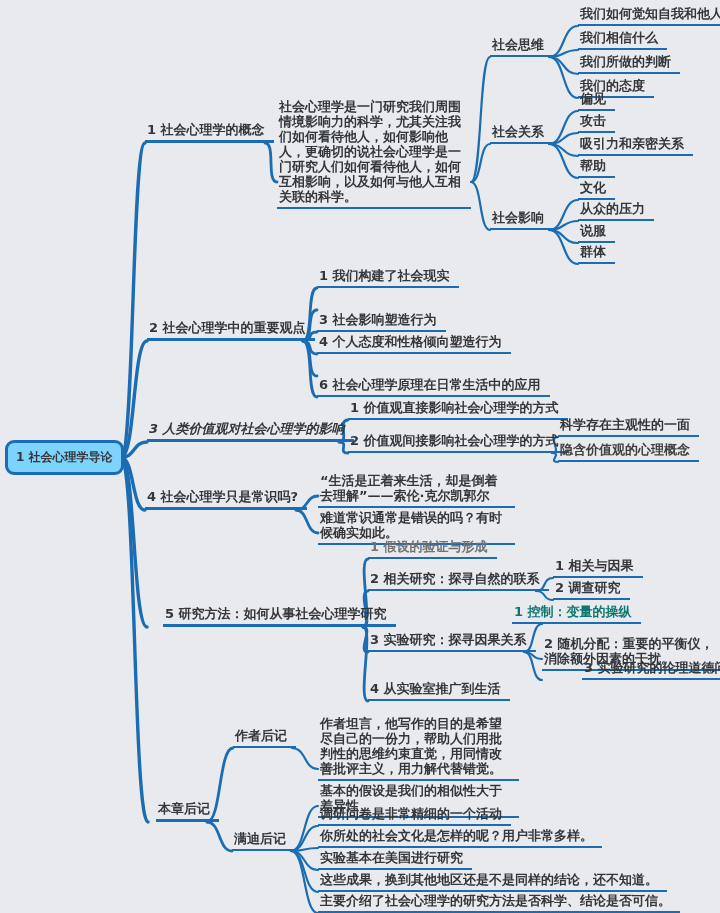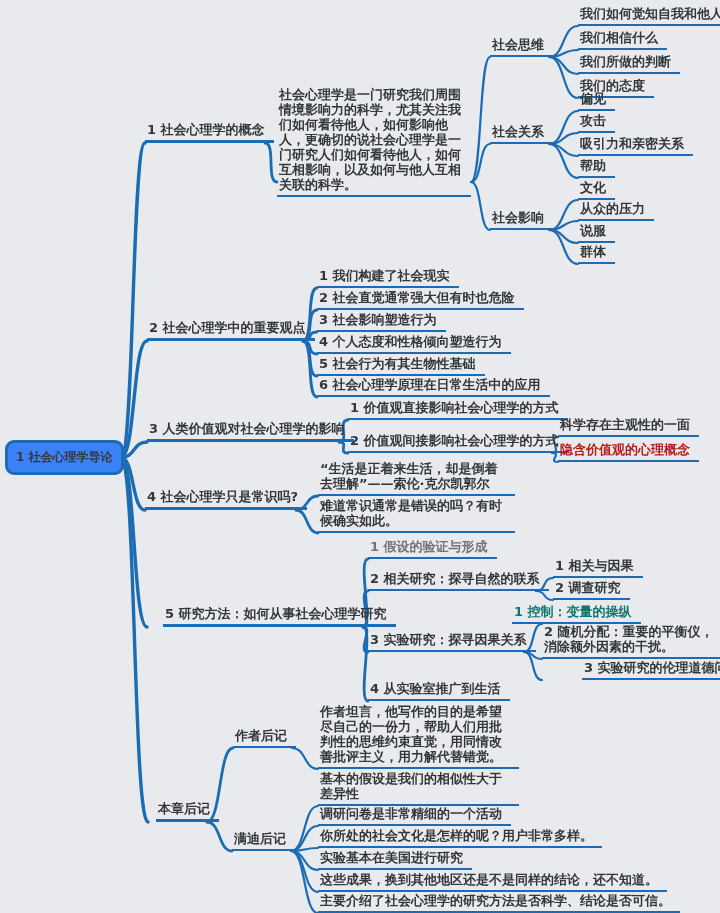--- a/index.html
+++ b/index.html
@@ -14,21 +14,21 @@
     position:absolute;
     font-size:13px;
     font-weight:600;
     color:#33373b;
     line-height:15px;
     padding:0 9px 3px 2px;
     border-bottom:2px solid #1b6cb3;
     white-space:nowrap;
     z-index:2;
   }
-  .node.wrap{white-space:normal;}
+  .node.wrap{white-space:normal;margin-top:12px;}
   .node.lvl1{border-bottom-width:3px;}
   .node.lvl2{border-bottom-width:2.5px;}
   .root-box{
     position:absolute;
     font-size:12px;
     font-weight:600;
     color:#33373b;
     background:#f3f7fa;
     border:3px solid #1b6cb3;
     border-radius:9px;
@@ -89,50 +89,48 @@
       <path d="M 291 851 C 305.85 851, 303.15 806, 318 806" fill="none" stroke="#1b6cb3" stroke-width="2.2" stroke-linecap="round"></path>
       <path d="M 291 851 C 305.85 851, 303.15 826, 318 826" fill="none" stroke="#1b6cb3" stroke-width="2.2" stroke-linecap="round"></path>
       <path d="M 291 851 C 305.85 851, 303.15 848, 318 848" fill="none" stroke="#1b6cb3" stroke-width="2.2" stroke-linecap="round"></path>
       <path d="M 291 851 C 305.85 851, 303.15 870, 318 870" fill="none" stroke="#1b6cb3" stroke-width="2.2" stroke-linecap="round"></path>
       <path d="M 291 851 C 305.85 851, 303.15 892, 318 892" fill="none" stroke="#1b6cb3" stroke-width="2.2" stroke-linecap="round"></path>
       <path d="M 291 851 C 305.85 851, 303.15 913, 318 913" fill="none" stroke="#1b6cb3" stroke-width="2.2" stroke-linecap="round"></path>
       <path d="M 207 822 C 220.75 822, 218.25 851, 232 851" fill="none" stroke="#1b6cb3" stroke-width="2.8" stroke-linecap="round"></path>
       <path d="M 121 457.5 C 135.85 457.5, 133.15 822, 148 822" fill="none" stroke="#1b6cb3" stroke-width="3.4" stroke-linecap="round"></path>
     </svg>
 
-<div class="root-box" style="left: 5px; top: 440px; color: rgb(51, 55, 59); background: #3b82f6; border-color: rgb(27, 108, 179);">1 社会心理学导论</div>
+<div class="root-box" style="left: 5px; top: 440px; color: rgb(51, 55, 59); background: #7dd3fc; border-color: rgb(27, 108, 179);">1 社会心理学导论</div>
     <div class="node lvl1" style="left: 145px; top: 122px; color: rgb(51, 55, 59); border-bottom-color: rgb(27, 108, 179);">1 社会心理学的概念</div>
     <div class="node lvl2 wrap" style="width: 183px; left: 277px; top: 87px; color: rgb(51, 55, 59); border-bottom-color: rgb(27, 108, 179);">社会心理学是一门研究我们周围情境影响力的科学，尤其关注我们如何看待他人，如何影响他人，更确切的说社会心理学是一门研究人们如何看待他人，如何互相影响，以及如何与他人互相关联的科学。</div>
     <div class="node lvl3" style="left: 490px; top: 37px; color: rgb(51, 55, 59); border-bottom-color: rgb(27, 108, 179);">社会思维</div>
     <div class="node lvl3" style="left: 578px; top: 6px; color: rgb(51, 55, 59); border-bottom-color: rgb(27, 108, 179);">我们如何觉知自我和他人</div>
     <div class="node lvl3" style="left: 578px; top: 30px; color: rgb(51, 55, 59); border-bottom-color: rgb(27, 108, 179);">我们相信什么</div>
     <div class="node lvl3" style="left: 578px; top: 54px; color: rgb(51, 55, 59); border-bottom-color: rgb(27, 108, 179);">我们所做的判断</div>
     <div class="node lvl3" style="left: 578px; top: 78px; color: rgb(51, 55, 59); border-bottom-color: rgb(27, 108, 179);">我们的态度</div>
     <div class="node lvl3" style="left: 490px; top: 124px; color: rgb(51, 55, 59); border-bottom-color: rgb(27, 108, 179);">社会关系</div>
     <div class="node lvl3" style="left: 578px; top: 91px; color: rgb(51, 55, 59); border-bottom-color: rgb(27, 108, 179);">偏见</div>
     <div class="node lvl3" style="left: 578px; top: 113px; color: rgb(51, 55, 59); border-bottom-color: rgb(27, 108, 179);">攻击</div>
     <div class="node lvl3" style="left: 578px; top: 136px; color: rgb(51, 55, 59); border-bottom-color: rgb(27, 108, 179);">吸引力和亲密关系</div>
     <div class="node lvl3" style="left: 578px; top: 158px; color: rgb(51, 55, 59); border-bottom-color: rgb(27, 108, 179);">帮助</div>
     <div class="node lvl3" style="left: 490px; top: 210px; color: rgb(51, 55, 59); border-bottom-color: rgb(27, 108, 179);">社会影响</div>
     <div class="node lvl3" style="left: 578px; top: 180px; color: rgb(51, 55, 59); border-bottom-color: rgb(27, 108, 179);">文化</div>
     <div class="node lvl3" style="left: 578px; top: 201px; color: rgb(51, 55, 59); border-bottom-color: rgb(27, 108, 179);">从众的压力</div>
     <div class="node lvl3" style="left: 578px; top: 223px; color: rgb(51, 55, 59); border-bottom-color: rgb(27, 108, 179);">说服</div>
     <div class="node lvl3" style="left: 578px; top: 244px; color: rgb(51, 55, 59); border-bottom-color: rgb(27, 108, 179);">群体</div>
     <div class="node lvl1" style="left: 147px; top: 320px; color: rgb(51, 55, 59); border-bottom-color: rgb(27, 108, 179);">2 社会心理学中的重要观点</div>
     <div class="node lvl2" style="left: 317px; top: 268px; color: rgb(51, 55, 59); border-bottom-color: rgb(27, 108, 179);">1 我们构建了社会现实</div>
-    <div class="node lvl2" style="left: 317px; top: 290px; color: rgb(51, 55, 59); border-bottom-color: rgb(27, 108, 179);">2 社会直觉通常强大但有时也危险</div>
     <div class="node lvl2" style="left: 317px; top: 312px; color: rgb(51, 55, 59); border-bottom-color: rgb(27, 108, 179);">3 社会影响塑造行为</div>
     <div class="node lvl2" style="left: 317px; top: 334px; color: rgb(51, 55, 59); border-bottom-color: rgb(27, 108, 179);">4 个人态度和性格倾向塑造行为</div>
-    <div class="node lvl2" style="left: 317px; top: 356px; color: rgb(51, 55, 59); border-bottom-color: rgb(27, 108, 179);">5 社会行为有其生物性基础</div>
     <div class="node lvl2" style="left: 317px; top: 377px; color: rgb(51, 55, 59); border-bottom-color: rgb(27, 108, 179);">6 社会心理学原理在日常生活中的应用</div>
-    <div class="node lvl1" style="left: 147px; top: 421px; color: rgb(51, 55, 59); border-bottom-color: rgb(27, 108, 179);">3 人类价值观对社会心理学的影响</div>
+    <div class="node lvl1" style="left: 147px; top: 421px; color: rgb(51, 55, 59); border-bottom-color: rgb(27, 108, 179); font-style: italic;">3 人类价值观对社会心理学的影响</div>
     <div class="node lvl2" style="left: 348px; top: 400px; color: rgb(51, 55, 59); border-bottom-color: rgb(27, 108, 179);">1 价值观直接影响社会心理学的方式</div>
     <div class="node lvl2" style="left: 348px; top: 433px; color: rgb(51, 55, 59); border-bottom-color: rgb(27, 108, 179);">2 价值观间接影响社会心理学的方式</div>
     <div class="node lvl3" style="left: 558px; top: 417px; color: rgb(51, 55, 59); border-bottom-color: rgb(27, 108, 179);">科学存在主观性的一面</div>
-    <div class="node lvl3" style="left: 558px; top: 442px; color: #b91c1c; border-bottom-color: rgb(27, 108, 179);">隐含价值观的心理概念</div>
+    <div class="node lvl3" style="left: 558px; top: 442px; color: #404040; border-bottom-color: rgb(27, 108, 179);">隐含价值观的心理概念</div>
     <div class="node lvl1" style="left: 145px; top: 489px; color: rgb(51, 55, 59); border-bottom-color: rgb(27, 108, 179);">4 社会心理学只是常识吗?</div>
     <div class="node lvl2 wrap" style="width: 186px; left: 318px; top: 461px; color: rgb(51, 55, 59); border-bottom-color: rgb(27, 108, 179);">“生活是正着来生活，却是倒着去理解”——索伦·克尔凯郭尔</div>
     <div class="node lvl2 wrap" style="width: 186px; left: 318px; top: 498px; color: rgb(51, 55, 59); border-bottom-color: rgb(27, 108, 179);">难道常识通常是错误的吗？有时候确实如此。</div>
     <div class="node lvl1" style="left: 147px; top: 606px; color: rgb(51, 55, 59); border-bottom-color: rgb(27, 108, 179); margin-left: 16px;">5 研究方法：如何从事社会心理学研究</div>
     <div class="node lvl2" style="left: 368px; top: 539px; color: #737373; border-bottom-color: rgb(27, 108, 179);">1 假设的验证与形成</div>
     <div class="node lvl2" style="left: 368px; top: 571px; color: rgb(51, 55, 59); border-bottom-color: rgb(27, 108, 179);">2 相关研究：探寻自然的联系</div>
     <div class="node lvl3" style="left: 553px; top: 558px; color: rgb(51, 55, 59); border-bottom-color: rgb(27, 108, 179);">1 相关与因果</div>
     <div class="node lvl3" style="left: 553px; top: 580px; color: rgb(51, 55, 59); border-bottom-color: rgb(27, 108, 179);">2 调查研究</div>
     <div class="node lvl2" style="left: 368px; top: 632px; color: rgb(51, 55, 59); border-bottom-color: rgb(27, 108, 179);">3 实验研究：探寻因果关系</div>
     <div class="node lvl3" style="left: 512px; top: 604px; color: #0f766e; border-bottom-color: rgb(27, 108, 179);">1 控制：变量的操纵</div>

